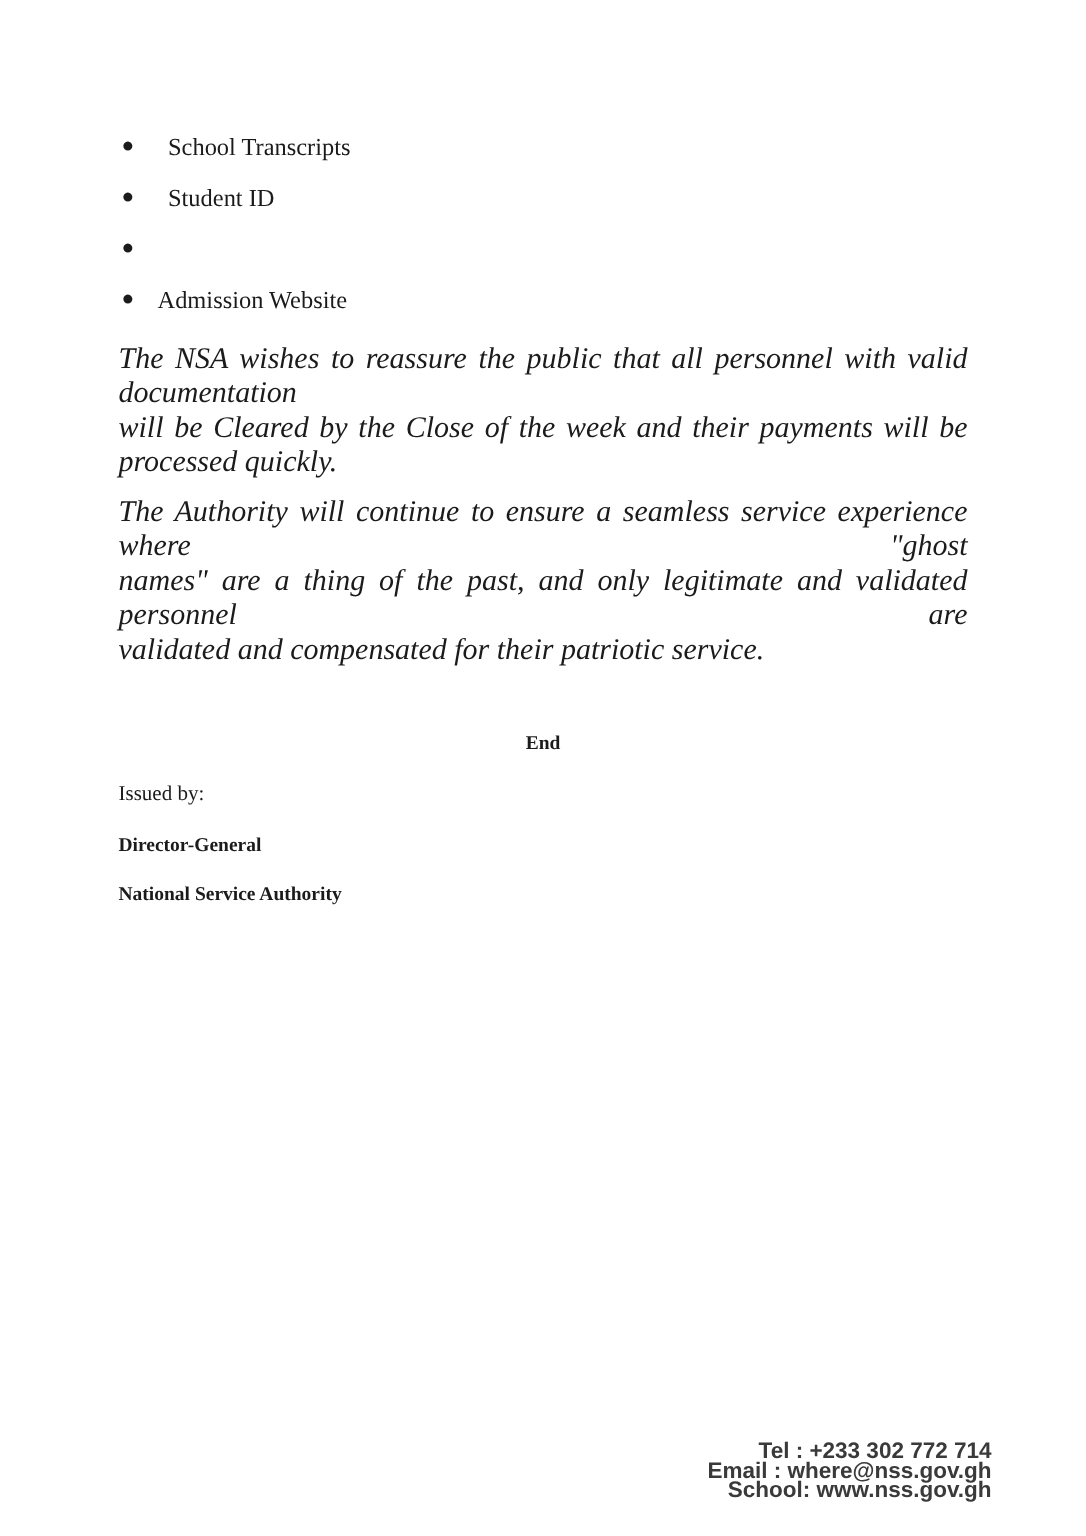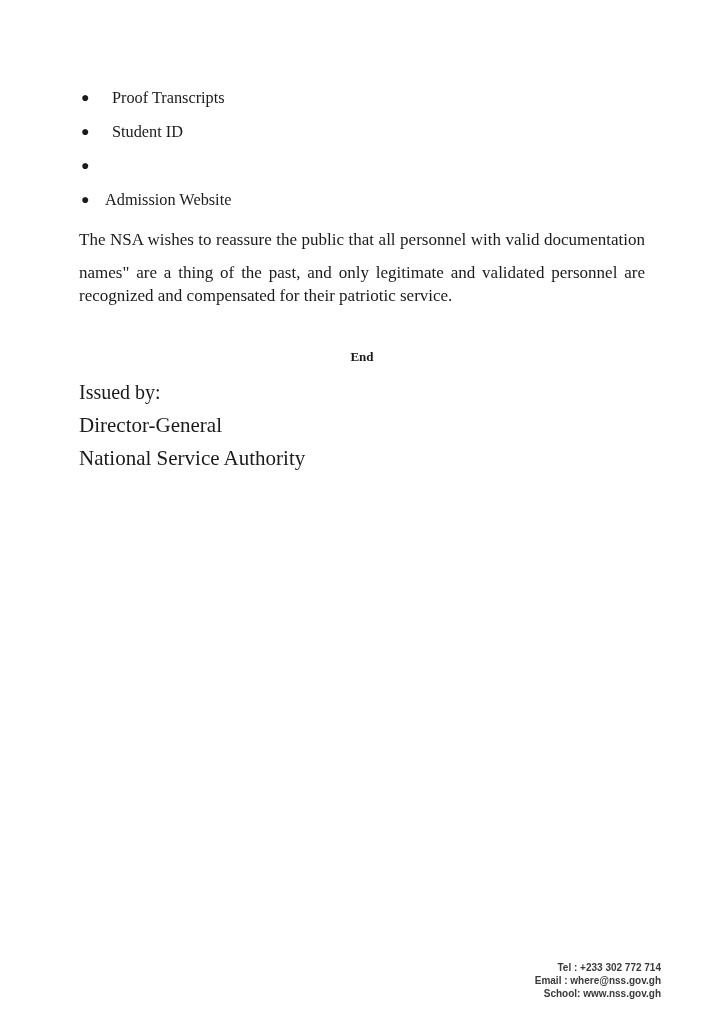--- a/index.html
+++ b/index.html
@@ -38,92 +38,95 @@
   .bullet {
     flex: 0 0 auto;
     width: 33px;
     padding-left: 2px;
     box-sizing: border-box;
     font-size: 14px;
     line-height: 20px;
   }
   li.tight .bullet { width: 26px; }
   .para {
-    font-size: 17px;
+    font-size: 20px;
     line-height: 23px;
     margin: 0 0 10px 0;
+    font-style: italic;
   }
   .jline {
     display: block;
     text-align: justify;
     text-align-last: justify;
   }
   .jline.last { text-align-last: left; }
   .end-marker {
     margin: 41px 0 0 0;
     font-size: 13px;
     line-height: 18px;
     font-weight: bold;
     text-align: center;
   }
   .issued-by {
     margin: 16px 0 0 0;
-    font-size: 20px;
+    font-size: 14px;
     line-height: 20px;
   }
   .signatory {
     margin: 13px 0 0 0;
-    font-size: 21px;
+    font-size: 13px;
     line-height: 20px;
-    font-weight: normal;
+    font-weight: bold;
   }
   .signatory + .signatory { }
   .footer {
     position: absolute;
     right: 63px;
     bottom: 24px;
     font-family: "Liberation Sans", "DejaVu Sans", sans-serif;
-    font-size: 10px;
+    font-size: 15px;
     line-height: 13px;
     font-weight: bold;
     color: #3a3a3a;
     text-align: right;
   }
 </style>
 </head>
 <body>
 
 <div class="page">
   <div class="content">
 
     <ul class="doc-list">
       <li>
         <span class="bullet">●</span>
-        <span class="li-text">Proof Transcripts</span>
+        <span class="li-text">School Transcripts</span>
       </li>
       <li>
         <span class="bullet">●</span>
         <span class="li-text">Student ID</span>
       </li>
       <li>
         <span class="bullet">●</span>
       </li>
       <li class="tight">
         <span class="bullet">●</span>
         <span class="li-text">Admission Website</span>
       </li>
     </ul>
 
     <p class="para">
       <span class="jline">The NSA wishes to reassure the public that all personnel with valid documentation</span>
+      <span class="jline last">will be Cleared by the Close of the week and their payments will be processed quickly.</span>
     </p>
 
     <p class="para">
+      <span class="jline">The Authority will continue to ensure a seamless service experience where "ghost</span>
       <span class="jline">names" are a thing of the past, and only legitimate and validated personnel are</span>
-      <span class="jline last">recognized and compensated for their patriotic service.</span>
+      <span class="jline last">validated and compensated for their patriotic service.</span>
     </p>
 
     <p class="end-marker">End</p>
 
     <p class="issued-by">Issued by:</p>
     <p class="signatory">Director-General</p>
     <p class="signatory">National Service Authority</p>
 
   </div>
 

